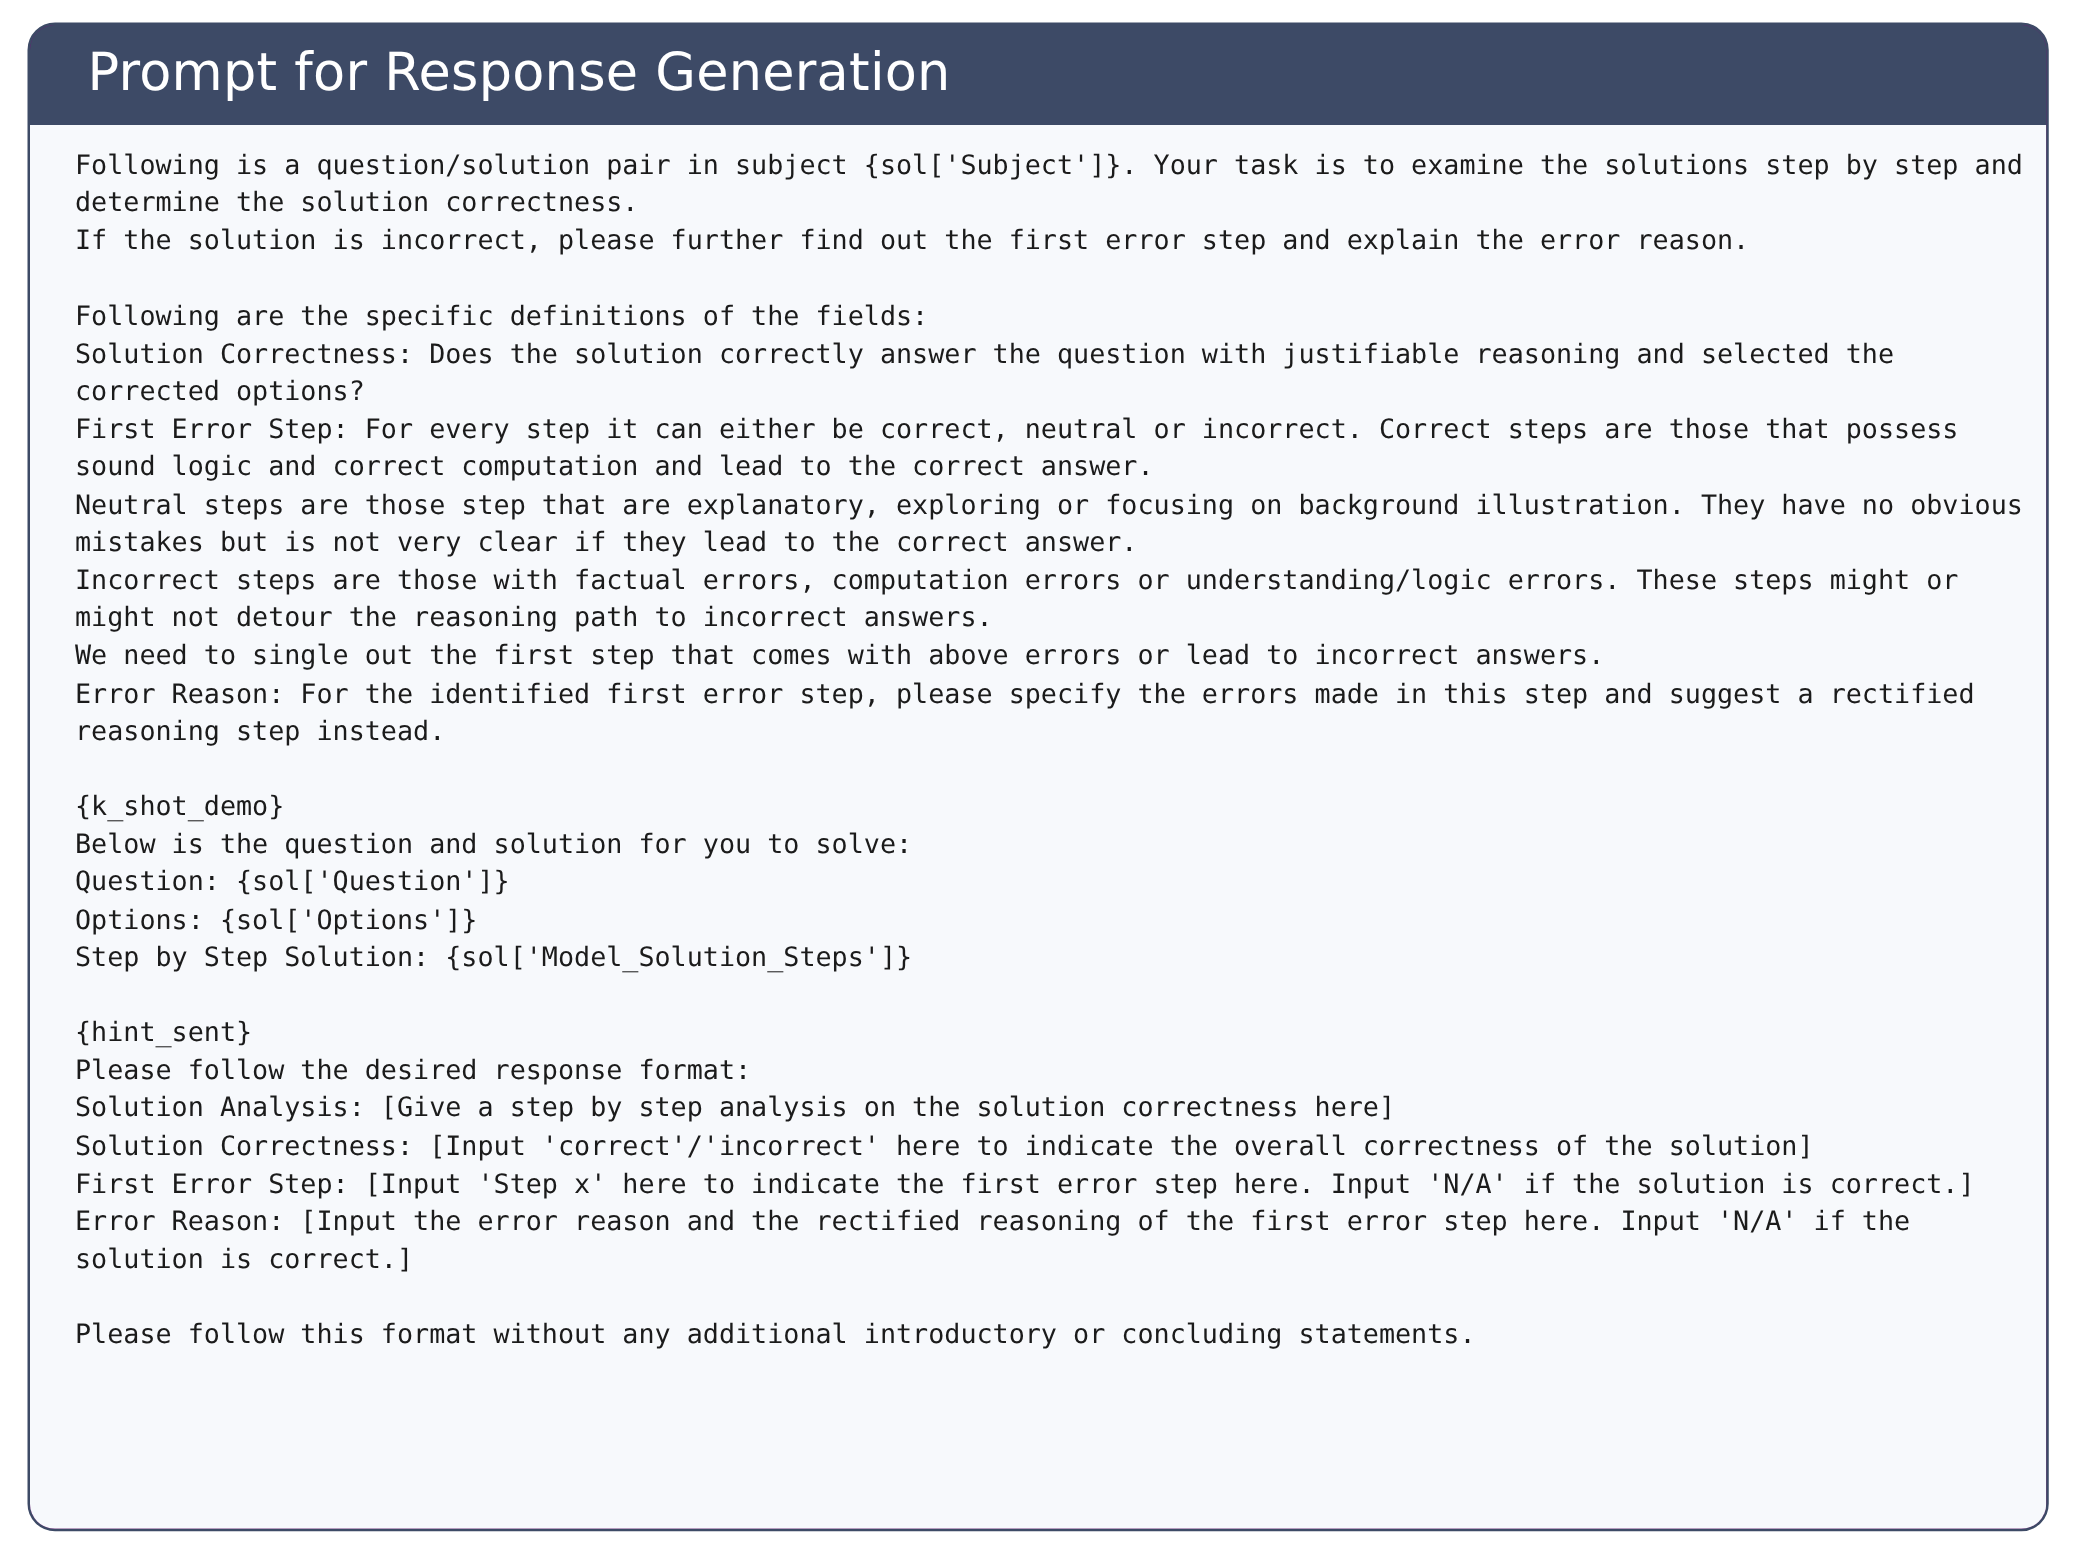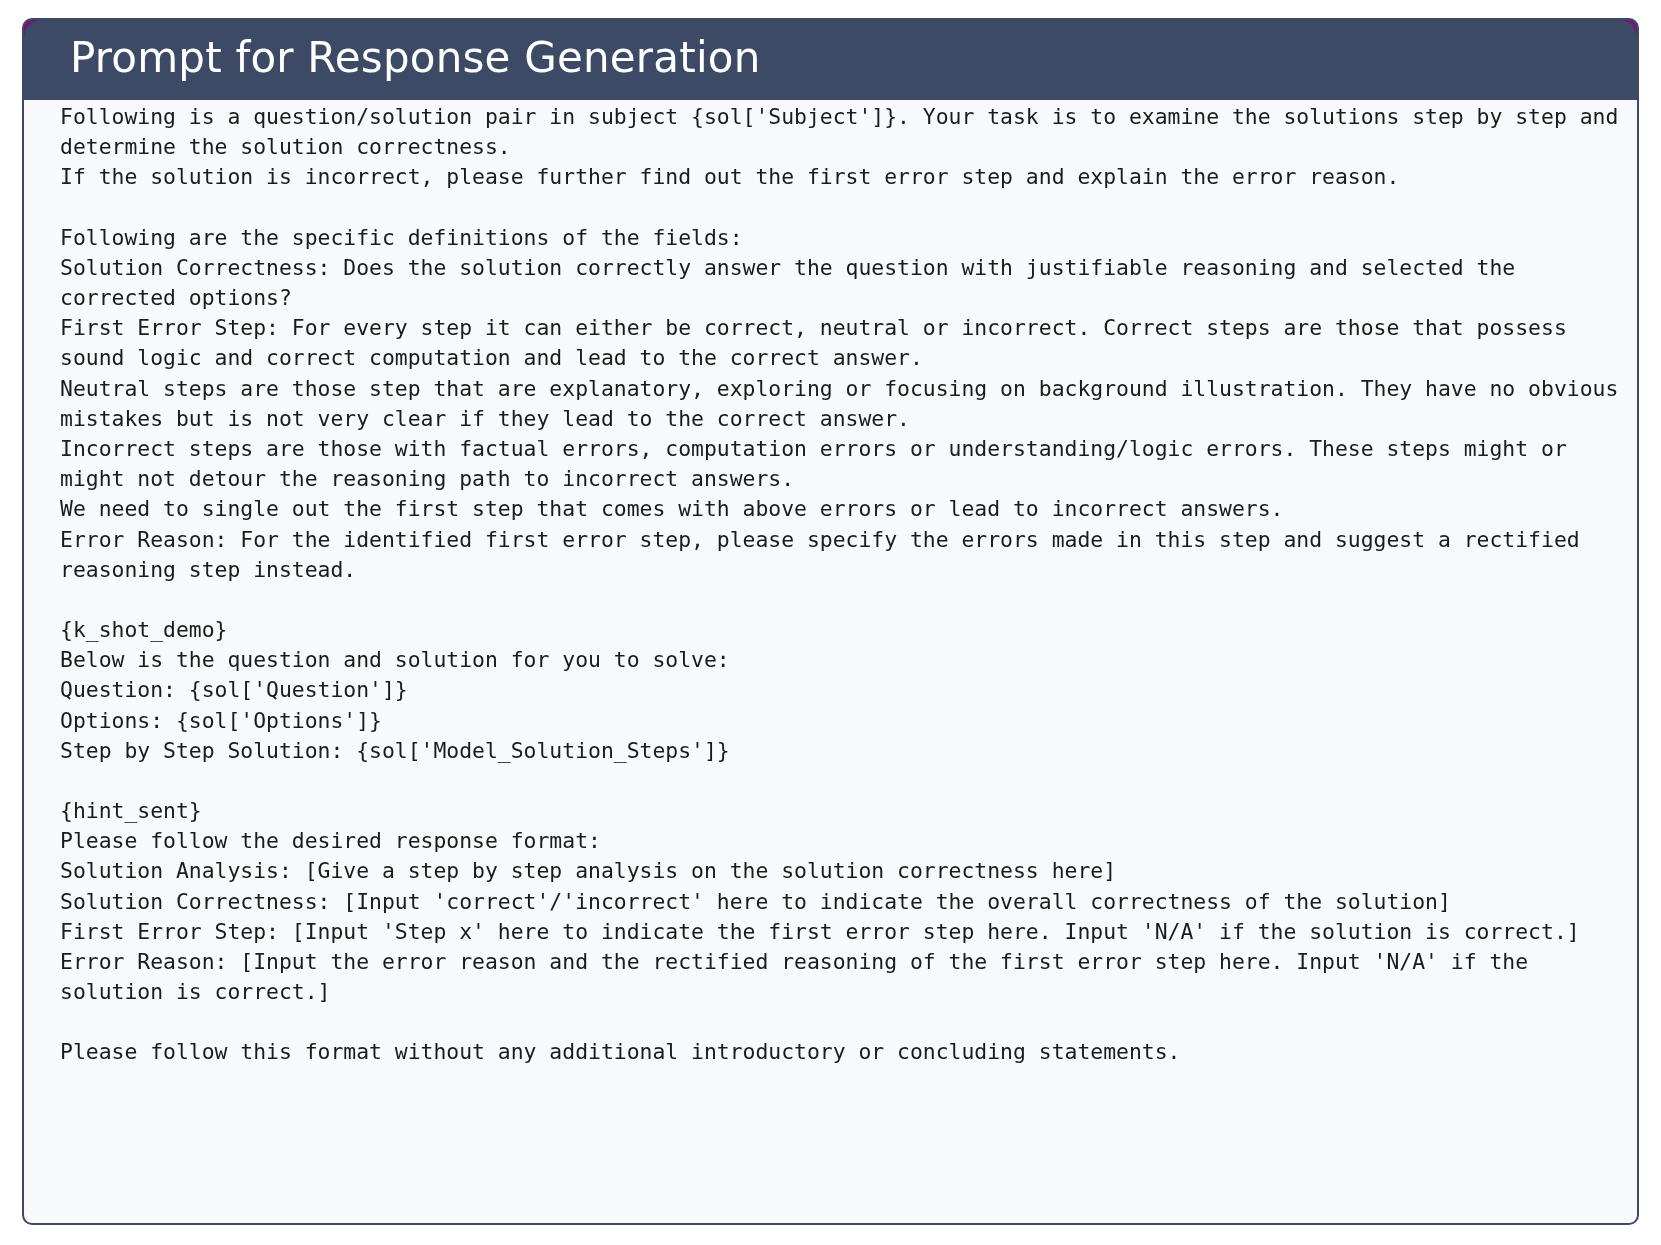--- a/index.html
+++ b/index.html
@@ -17,21 +17,21 @@
     width: 1661px;
     height: 1245px;
     padding: 18px 22px 20px 22px;
     background: #ffffff;
   }
   .card {
     box-sizing: border-box;
     width: 100%;
     height: 100%;
     border: 2px solid #3d4a66;
-    border-radius: 10px;
+    border-radius: 22px;
     background: #701a75;
     overflow: hidden;
     display: flex;
     flex-direction: column;
   }
   .card-header {
     background: #3d4a66;
     color: #ffffff;
     padding: 16px 24px 20px 46px;
     border-top-left-radius: 18px;
@@ -42,21 +42,21 @@
     font-family: "DejaVu Sans", sans-serif;
     font-size: 42px;
     font-weight: 400;
     line-height: 1.05;
     letter-spacing: 0.2px;
     color: #ffffff;
   }
   .card-body {
     flex: 1 1 auto;
     background: #f7f9fc;
-    padding: 2px 18px 10px 36px;
+    padding: 18px 18px 10px 36px;
     overflow: hidden;
   }
   .prompt-text {
     font-family: "DejaVu Sans Mono", monospace;
     font-size: 21.4px;
     line-height: 1.41;
     color: #1b1b1b;
     white-space: pre-wrap;
     word-break: normal;
     margin: 0;

